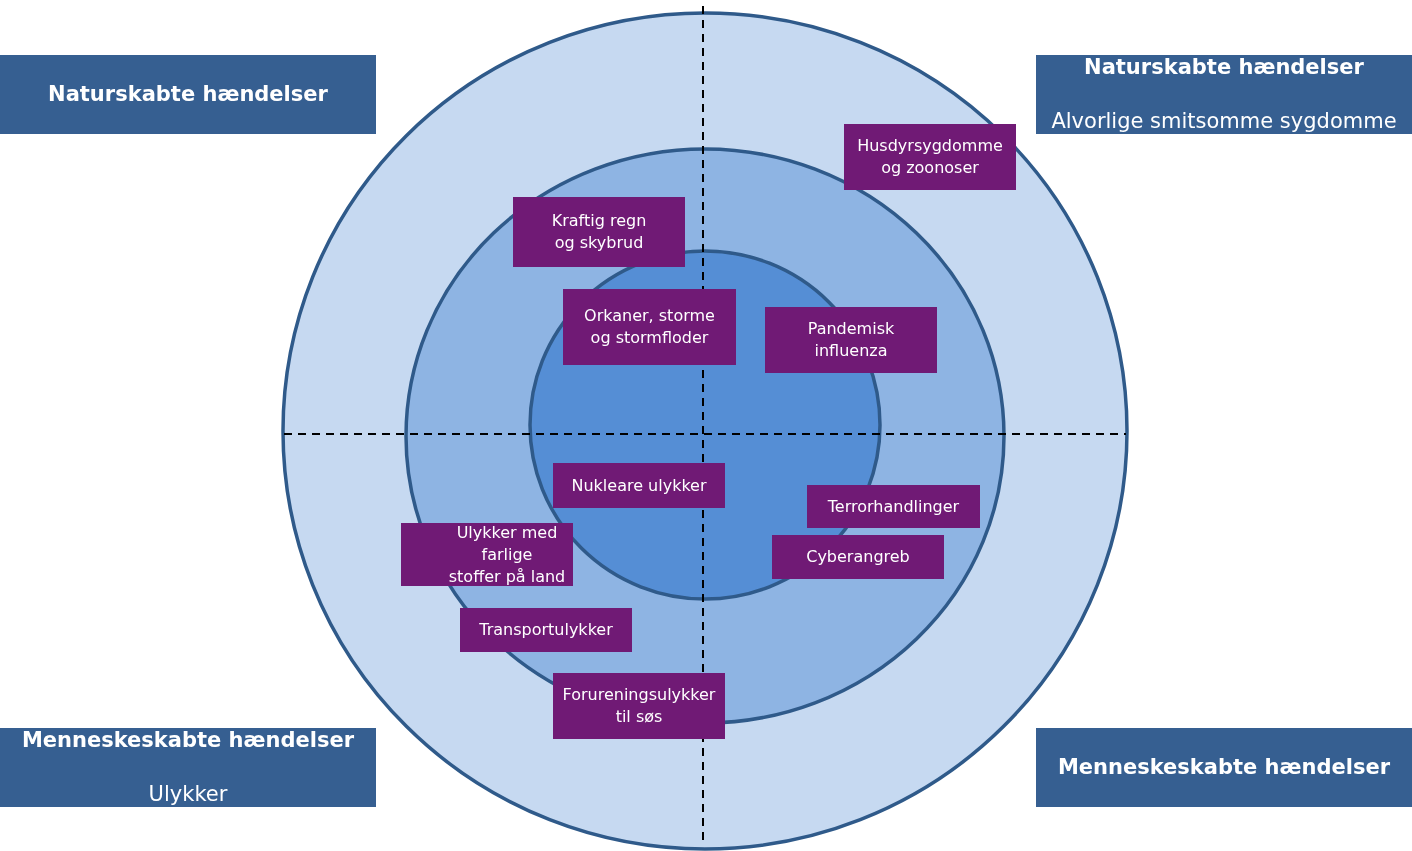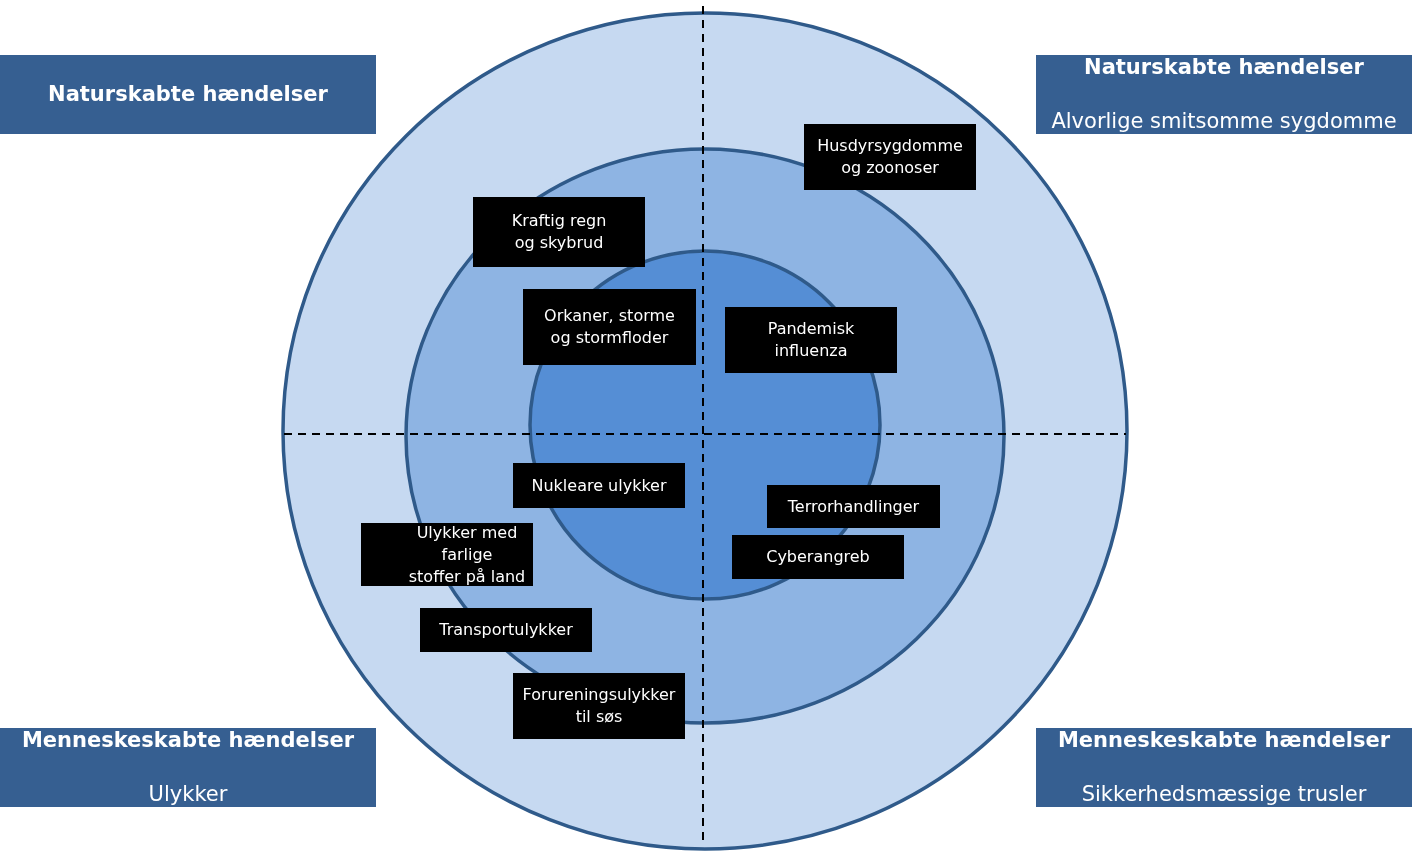--- a/index.html
+++ b/index.html
@@ -7,24 +7,24 @@
            font-family: "DejaVu Sans", "Liberation Sans", sans-serif; }
     #rings { position: absolute; left: 0; top: 0; width: 1412px; height: 851px; }
     .corner {
       position: absolute; background: #365f91; color: #ffffff;
       text-align: center; box-sizing: border-box;
       display: flex; flex-direction: column; justify-content: center; gap: 27px;
     }
     .corner .t { font-weight: bold; font-size: 21px; line-height: 27px; }
     .corner .s { font-size: 21px; line-height: 27px; }
     .box {
-      position: absolute; background: #000000; color: #ffffff;
+      position: absolute; background: #701a75; color: #ffffff;
       text-align: center; box-sizing: border-box;
       display: flex; align-items: center; justify-content: center;
-      font-size: 16px; line-height: 22px; white-space: pre-line;
+      font-size: 16px; line-height: 22px; white-space: pre-line; margin-left: 40px;
     }
   </style>
 </head>
 <body>
 
 <svg id="rings" viewBox="0 0 1412 851">
   <ellipse cx="705" cy="431" rx="422" ry="418" fill="#c6d9f1" stroke="#2f5a8a" stroke-width="3.5"></ellipse>
   <ellipse cx="705" cy="436" rx="299" ry="287" fill="#8eb4e3" stroke="#2f5a8a" stroke-width="3.5"></ellipse>
   <ellipse cx="705" cy="425" rx="175" ry="174" fill="#558ed5" stroke="#2f5a8a" stroke-width="3.5"></ellipse>
   <line x1="703" y1="6" x2="703" y2="846" stroke="#000" stroke-width="2" stroke-dasharray="8,6"></line>
@@ -37,21 +37,20 @@
 <div class="corner" style="left:1036px;top:55px;width:376px;height:79px;">
   <div class="t">Naturskabte hændelser</div>
   <div class="s">Alvorlige smitsomme sygdomme</div>
 </div>
 <div class="corner" style="left:0;top:728px;width:376px;height:79px;">
   <div class="t">Menneskeskabte hændelser</div>
   <div class="s">Ulykker</div>
 </div>
 <div class="corner" style="left:1036px;top:728px;width:376px;height:79px;">
   <div class="t">Menneskeskabte hændelser</div>
-  <div class="s">Sikkerhedsmæssige trusler</div>
 </div>
 
 <div class="box" style="left:473px;top:197px;width:172px;height:70px;">Kraftig regn
 og skybrud</div>
 <div class="box" style="left:523px;top:289px;width:173px;height:76px;">Orkaner, storme
 og stormfloder</div>
 <div class="box" style="left:804px;top:124px;width:172px;height:66px;">Husdyrsygdomme
 og zoonoser</div>
 <div class="box" style="left:725px;top:307px;width:172px;height:66px;">Pandemisk
 influenza</div>

